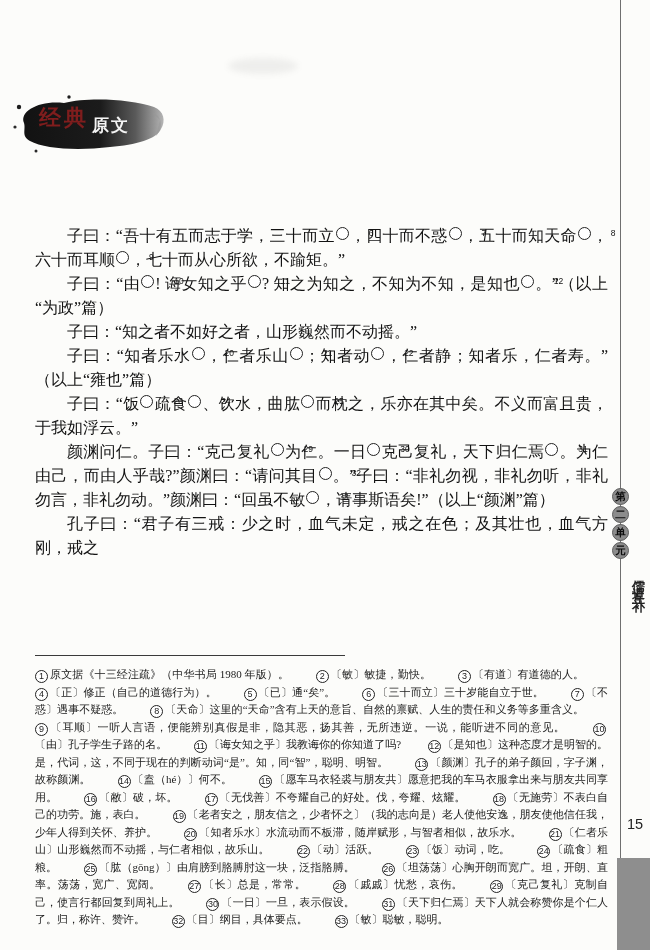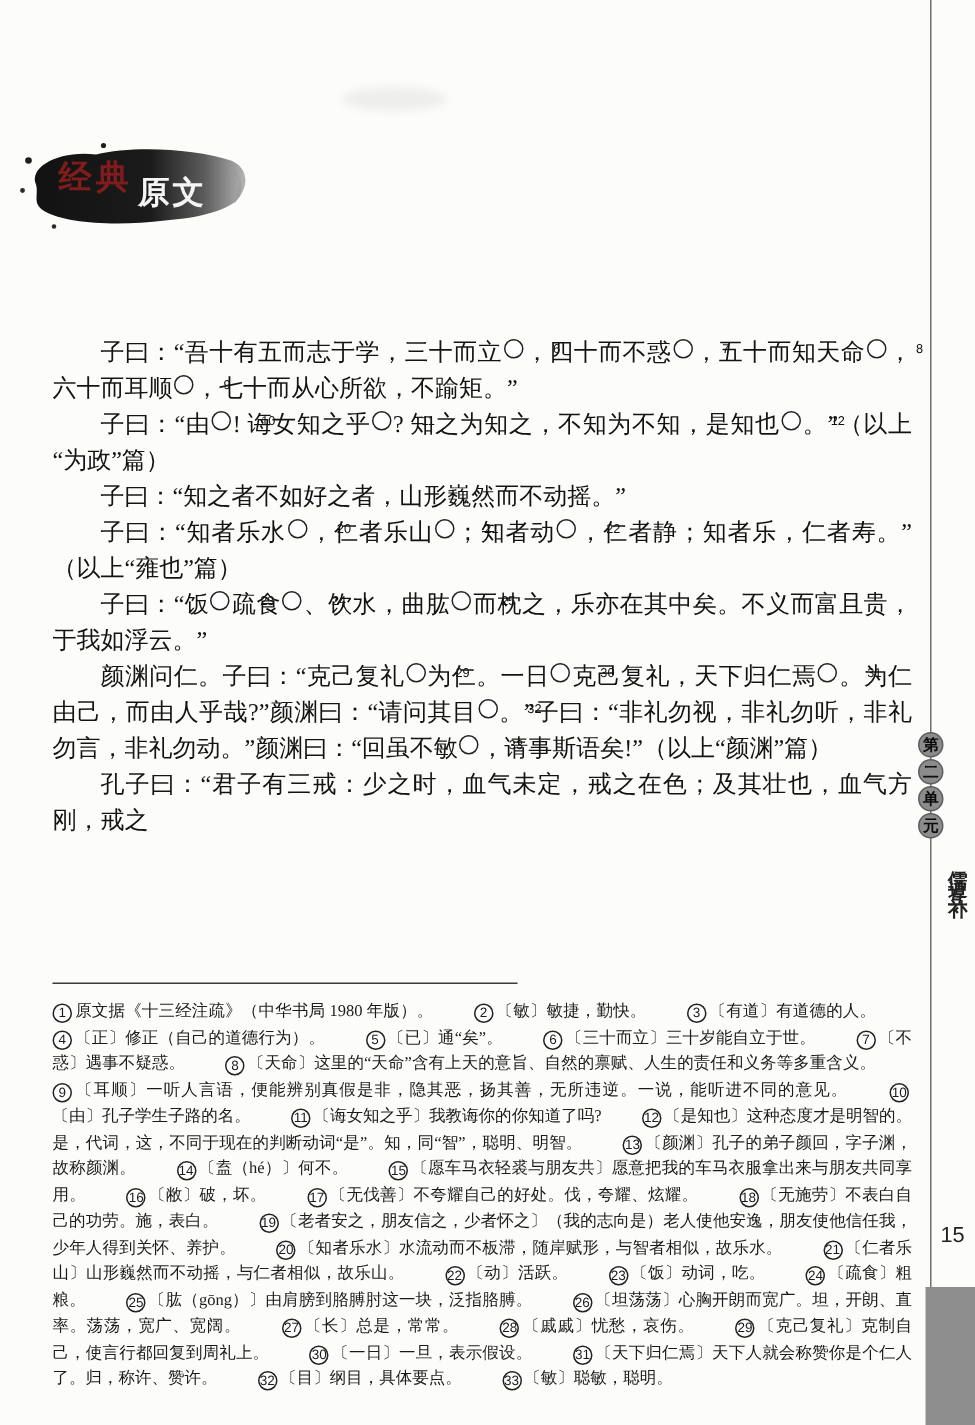--- a/index.html
+++ b/index.html
@@ -8,21 +8,21 @@
     position:relative;width:650px;height:950px;overflow:hidden;
     background:#fcfcfa;
     font-family:"Liberation Serif","DejaVu Serif",serif;
     color:#141414;
   }
   
   .banner{position:absolute;left:12px;top:94px;width:156px;height:60px;}
   .banner svg{position:absolute;left:0;top:0;}
   .banner-t1{position:absolute;left:27px;top:9px;font-size:22px;font-weight:bold;
     color:#7f1d1d;letter-spacing:3px;}
-  .banner-t2{position:absolute;left:80px;top:20px;font-size:21px;font-weight:bold;
+  .banner-t2{position:absolute;left:80px;top:20px;font-size:17px;font-weight:bold;
     color:#f4f4f4;letter-spacing:2px;}
   .smudge{position:absolute;left:228px;top:58px;width:70px;height:16px;border-radius:50%;
     background:#777;opacity:.10;filter:blur(3px);}
   
   .title{position:absolute;left:35px;top:166px;width:573px;text-align:center;
     font-size:21px;font-weight:bold;color:#101010;}
   .title .t-num{margin-right:26px;letter-spacing:0;font-weight:normal;}
   .title .t-text{letter-spacing:2px;}
   
   .ref{

